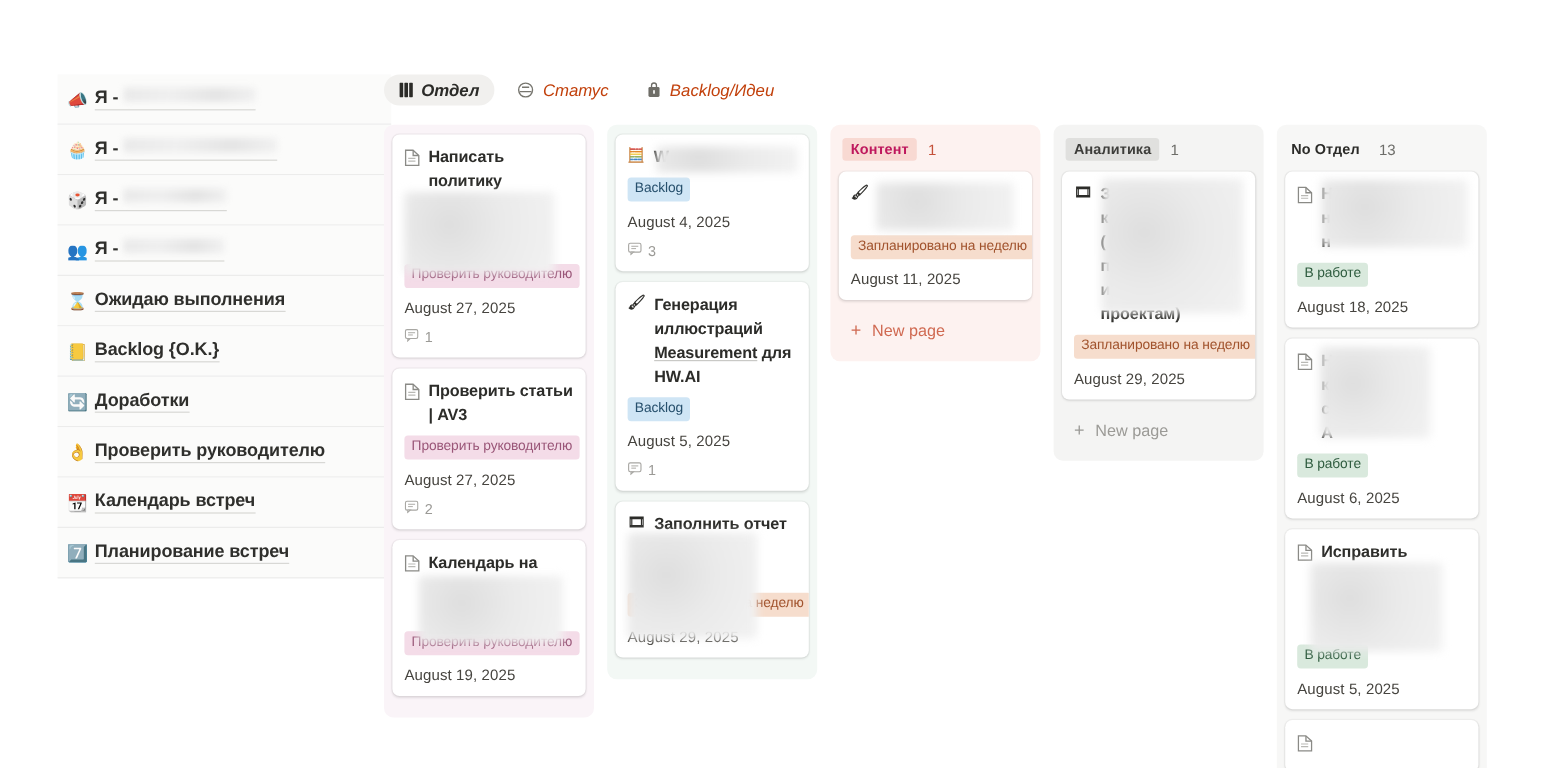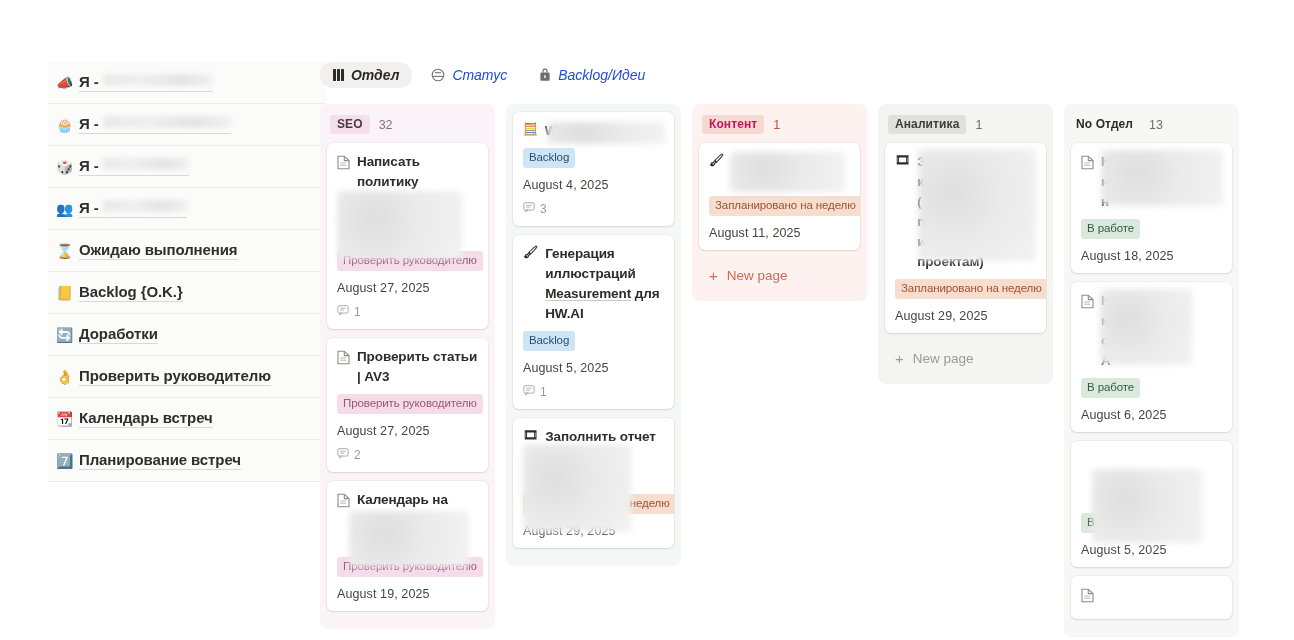--- a/index.html
+++ b/index.html
@@ -62,21 +62,21 @@
 
   
   .board-wrap { flex: 1; padding: 62px 0 0 16px; position: relative; }
 
   .tabs { display: flex; align-items: flex-start; gap: 6px; padding-left: 4px; height: 34px; font-style: italic; }
   .tab {
     display: flex; align-items: center; gap: 7px;
     padding: 5px 13px;
     border-radius: 17px;
     font-size: 14px;
-    color: #1d4ed8;
+    color: #c2410c;
     font-weight: 500;
     cursor: pointer;
     white-space: nowrap;
   }
   .tab.active { background: #f1f0ee; color: #2b2b28; font-weight: 600; }
   .tab-ico { display: inline-flex; align-items: center; }
   .bars { display: inline-flex; gap: 1.6px; }
   .bars i { display: block; width: 2.6px; height: 12px; background: #2b2b28; border-radius: 0.5px; }
 
   .columns {
@@ -233,24 +233,20 @@
      <rect x="1.6" y="5.2" width="10.8" height="9.6" rx="1.4" fill="#6e6d67"></rect>
      <path d="M4.6 5.2V3.6a2.4 2.4 0 014.8 0v1.6" stroke="#6e6d67" stroke-width="1.3"></path>
      <rect x="6.1" y="8.2" width="1.8" height="3.4" fill="#efefee"></rect>
             </svg>
           </span>
           <span>Backlog/Идеи</span>
         </div>
       </div>
     <div class="columns" id="columns">
         <div class="col" style="background: rgb(250, 244, 248);">
-          <div class="col-head">
-            <span class="col-badge" style="background: rgb(244, 223, 235); color: rgb(74, 59, 67);">SEO</span>
-            <span class="col-count" style="color: rgb(142, 109, 124);">32</span>
-          </div>
           <div class="card">
             <div class="card-title">
               <span class="doc-ico"><svg width="13" height="15" viewBox="0 0 13 15" fill="none">
   <path d="M1 1.2h6.2L12 5.6v8.2H1z" stroke="#8a8a86" stroke-width="1.1" fill="#fff"></path>
   <path d="M7.3 1.3v4.3H11.8" stroke="#8a8a86" stroke-width="1.1" fill="none"></path>
   <path d="M3.2 8h6M3.2 10.2h6" stroke="#b9b9b5" stroke-width="1"></path>
                 </svg></span>
               <span class="t">Написать политику</span>
             </div>
             <div class="blur-block" style="top: 48px; left: 10px; width: 125px; height: 68px;"></div>
@@ -414,20 +410,28 @@
   <path d="M7.3 1.3v4.3H11.8" stroke="#8a8a86" stroke-width="1.1" fill="none"></path>
   <path d="M3.2 8h6M3.2 10.2h6" stroke="#b9b9b5" stroke-width="1"></path>
                 </svg></span>
               <span class="t">Н<div>ко</div><div>ст                                 ы |</div><div>А</div></span>
             </div>
             <div class="blur-block" style="top: 7px; left: 29px; width: 92px; height: 76px;"></div>
             <div><span class="pill" style="background: rgb(217, 233, 221); color: rgb(47, 92, 63);">В работе</span></div>
             <div class="card-date">August 6, 2025</div>
           </div>
           <div class="card">
+            <div class="card-title">
+              <span class="doc-ico"><svg width="13" height="15" viewBox="0 0 13 15" fill="none">
+  <path d="M1 1.2h6.2L12 5.6v8.2H1z" stroke="#8a8a86" stroke-width="1.1" fill="#fff"></path>
+  <path d="M7.3 1.3v4.3H11.8" stroke="#8a8a86" stroke-width="1.1" fill="none"></path>
+  <path d="M3.2 8h6M3.2 10.2h6" stroke="#b9b9b5" stroke-width="1"></path>
+                </svg></span>
+              <span class="t">Исправить</span>
+            </div>
             <div class="blur-block" style="top: 28px; left: 21px; width: 110px; height: 74px;"></div>
             <div style="height: 56px;"></div>
             <div><span class="pill" style="background: rgb(217, 233, 221); color: rgb(47, 92, 63);">В работе</span></div>
             <div class="card-date">August 5, 2025</div>
           </div>
           <div class="card">
             <div class="card-title">
               <span class="doc-ico"><svg width="13" height="15" viewBox="0 0 13 15" fill="none">
   <path d="M1 1.2h6.2L12 5.6v8.2H1z" stroke="#8a8a86" stroke-width="1.1" fill="#fff"></path>
   <path d="M7.3 1.3v4.3H11.8" stroke="#8a8a86" stroke-width="1.1" fill="none"></path>

